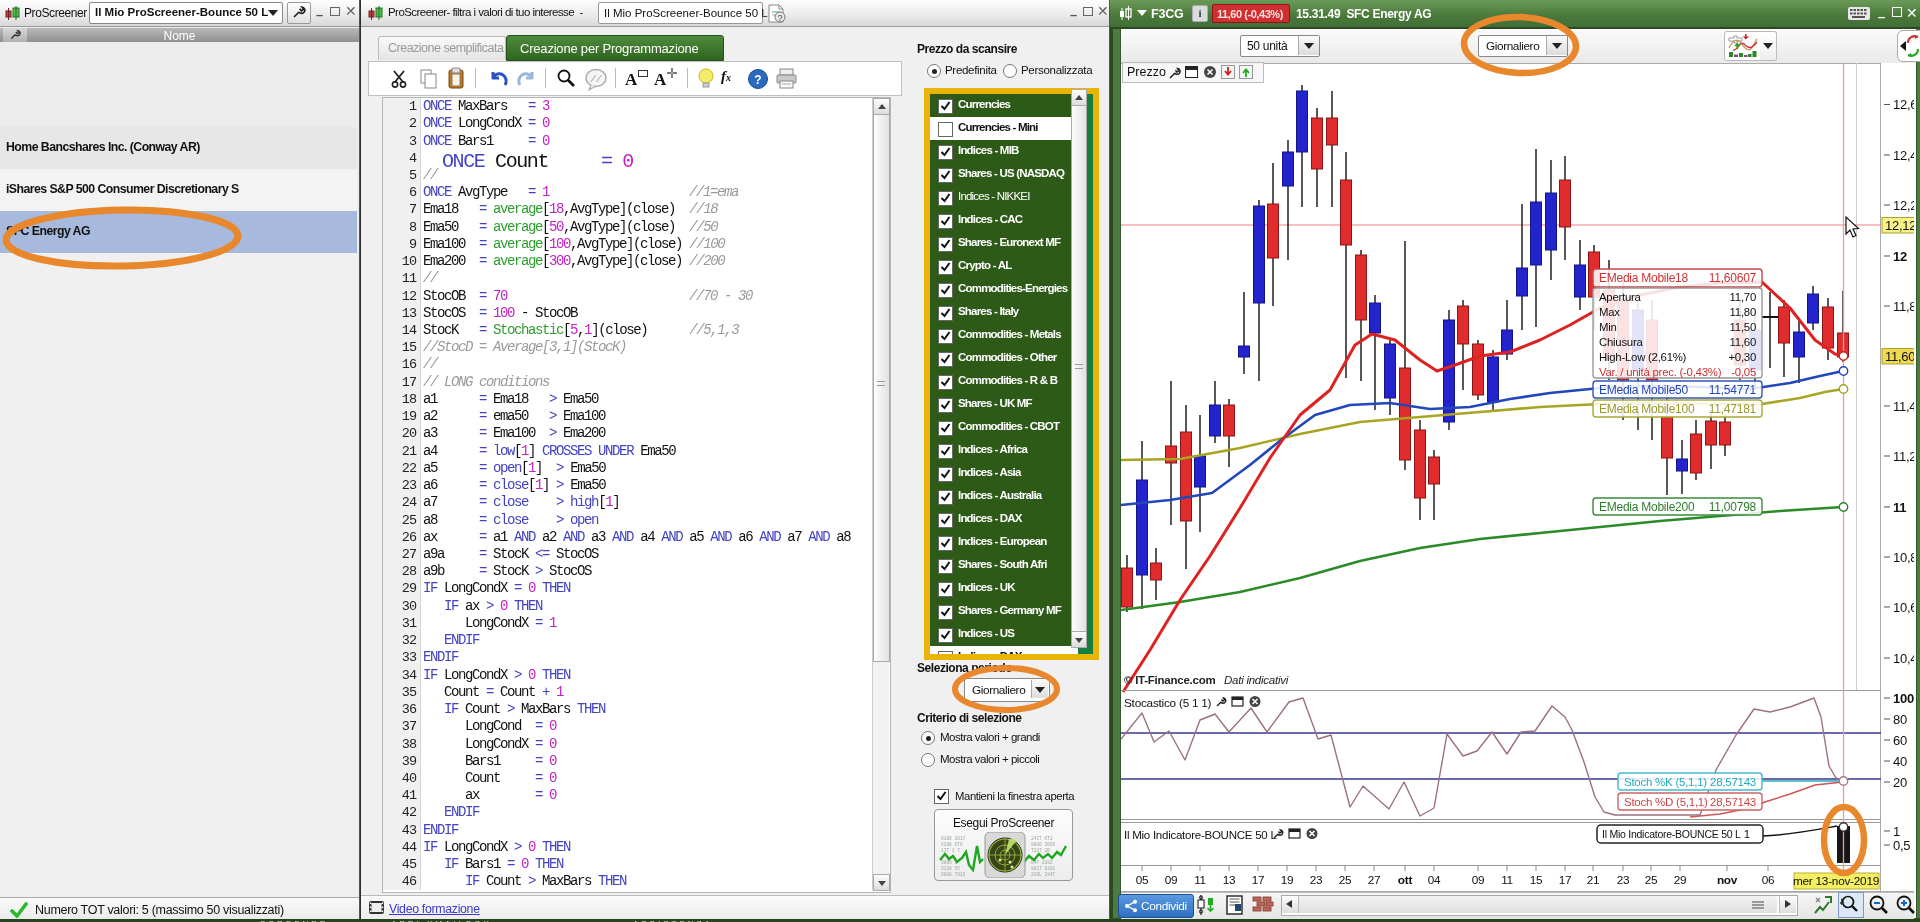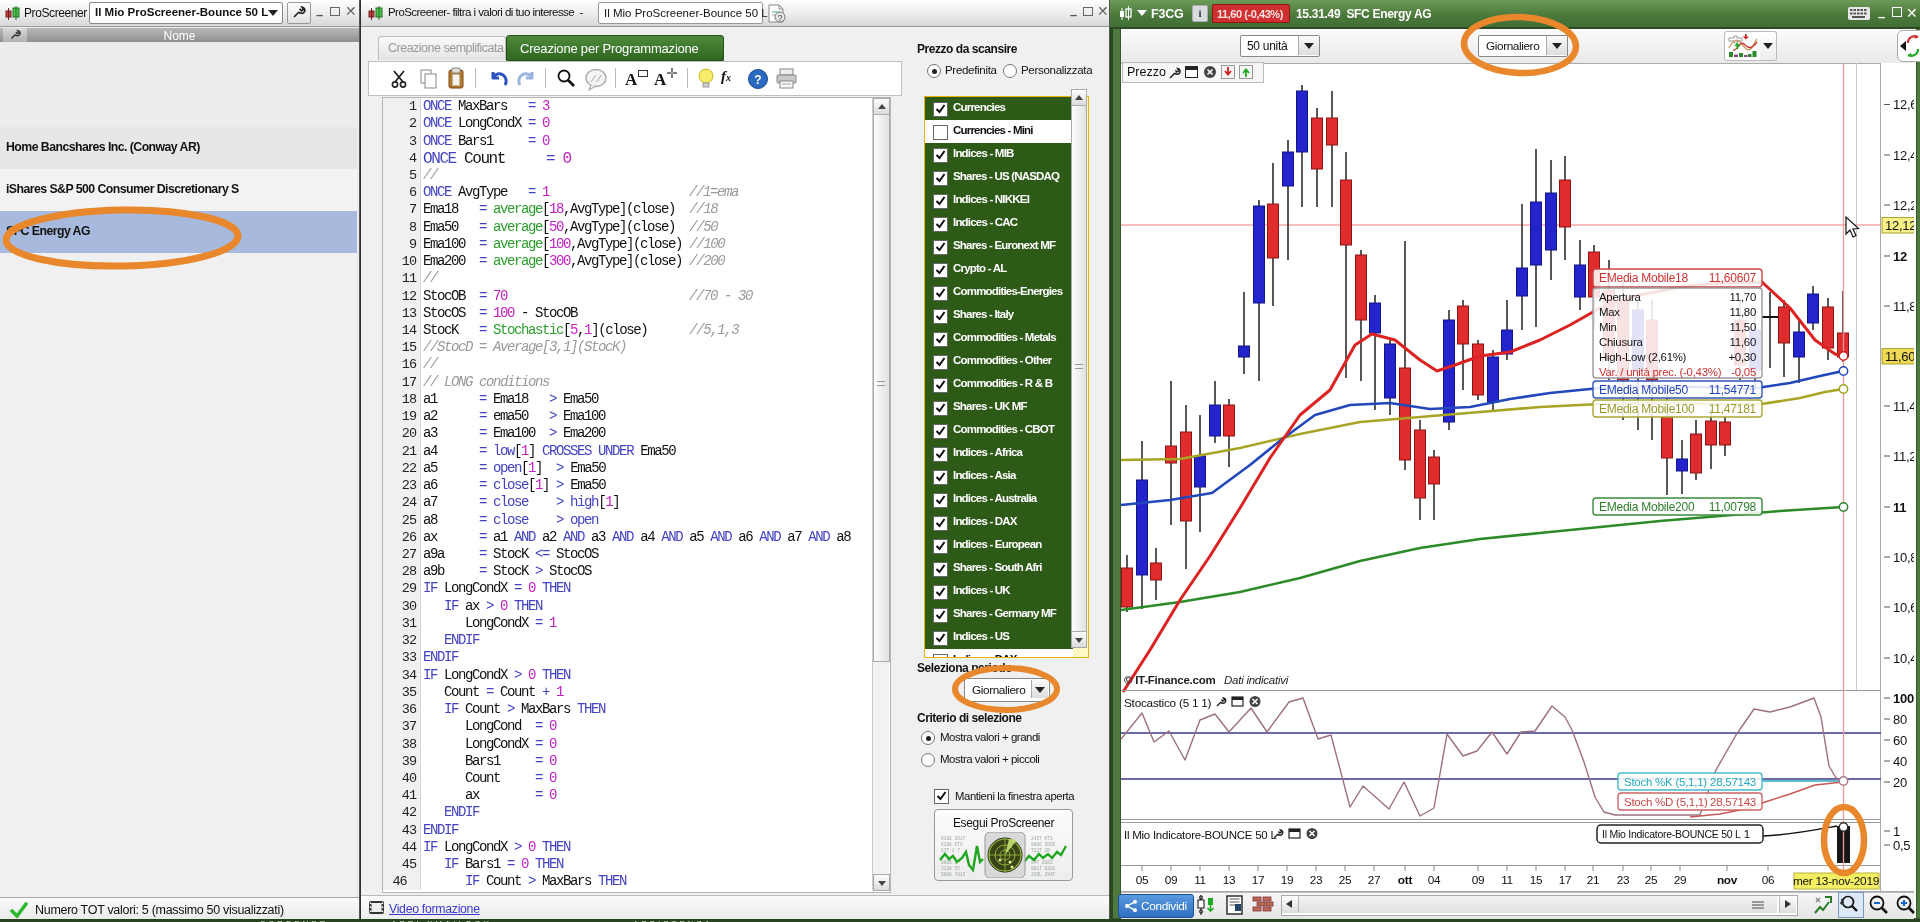--- a/index.html
+++ b/index.html
@@ -144,21 +144,21 @@
   </div>
 <div class="ab" style="left:382px;top:97px;width:507px;height:794px;background:#fff;border:1px solid #b5b5b5"></div>
 <div class="ab" style="left:383px;top:98px;width:37px;height:792px;background:#f0f0f0;border-right:1px solid #d5d5d5"></div>
 <div class="ab mono" style="left:383px;top:99.0px;width:33px;text-align:right;font-size:13.5px;letter-spacing:-1px;color:#222">1</div>
 <div class="ab mono" style="left:423px;top:98.0px;font-size:14px;letter-spacing:-1.4px;color:#111;white-space:pre"><i style="color:#4343c2;font-style:normal">ONCE</i> MaxBars   <i style="color:#4343c2;font-style:normal">=</i> <i style="color:#c420c4;font-style:normal">3</i></div>
 <div class="ab mono" style="left:383px;top:116.2px;width:33px;text-align:right;font-size:13.5px;letter-spacing:-1px;color:#222">2</div>
 <div class="ab mono" style="left:423px;top:115.2px;font-size:14px;letter-spacing:-1.4px;color:#111;white-space:pre"><i style="color:#4343c2;font-style:normal">ONCE</i> LongCondX <i style="color:#4343c2;font-style:normal">=</i> <i style="color:#c420c4;font-style:normal">0</i></div>
 <div class="ab mono" style="left:383px;top:133.5px;width:33px;text-align:right;font-size:13.5px;letter-spacing:-1px;color:#222">3</div>
 <div class="ab mono" style="left:423px;top:132.5px;font-size:14px;letter-spacing:-1.4px;color:#111;white-space:pre"><i style="color:#4343c2;font-style:normal">ONCE</i> Bars1     <i style="color:#4343c2;font-style:normal">=</i> <i style="color:#c420c4;font-style:normal">0</i></div>
 <div class="ab mono" style="left:383px;top:150.7px;width:33px;text-align:right;font-size:13.5px;letter-spacing:-1px;color:#222">4</div>
-<div class="ab mono" style="left:423px;top:149.7px;font-size:16px;letter-spacing:-1.4px;color:#111;white-space:pre"><i style="color:#4343c2;font-style:normal">ONCE</i> Count     <i style="color:#4343c2;font-style:normal">=</i> <i style="color:#c420c4;font-style:normal">0</i></div>
+<div class="ab mono" style="left:442px;top:149.7px;font-size:20px;letter-spacing:-1.4px;color:#111;white-space:pre"><i style="color:#4343c2;font-style:normal">ONCE</i> Count     <i style="color:#4343c2;font-style:normal">=</i> <i style="color:#c420c4;font-style:normal">0</i></div>
 <div class="ab mono" style="left:383px;top:167.9px;width:33px;text-align:right;font-size:13.5px;letter-spacing:-1px;color:#222">5</div>
 <div class="ab mono" style="left:423px;top:166.9px;font-size:14px;letter-spacing:-1.4px;color:#111;white-space:pre"><i style="color:#9a9a9a">//</i></div>
 <div class="ab mono" style="left:383px;top:185.2px;width:33px;text-align:right;font-size:13.5px;letter-spacing:-1px;color:#222">6</div>
 <div class="ab mono" style="left:423px;top:184.2px;font-size:14px;letter-spacing:-1.4px;color:#111;white-space:pre"><i style="color:#4343c2;font-style:normal">ONCE</i> AvgType   <i style="color:#4343c2;font-style:normal">=</i> <i style="color:#c420c4;font-style:normal">1</i>                    <i style="color:#9a9a9a">//1=ema</i></div>
 <div class="ab mono" style="left:383px;top:202.4px;width:33px;text-align:right;font-size:13.5px;letter-spacing:-1px;color:#222">7</div>
 <div class="ab mono" style="left:423px;top:201.4px;font-size:14px;letter-spacing:-1.4px;color:#111;white-space:pre">Ema18   <i style="color:#4343c2;font-style:normal">=</i> <i style="color:#2e9e2e;font-style:normal">average</i>[<i style="color:#c420c4;font-style:normal">18</i>,AvgType](close)  <i style="color:#9a9a9a">//18</i></div>
 <div class="ab mono" style="left:383px;top:219.6px;width:33px;text-align:right;font-size:13.5px;letter-spacing:-1px;color:#222">8</div>
 <div class="ab mono" style="left:423px;top:218.6px;font-size:14px;letter-spacing:-1.4px;color:#111;white-space:pre">Ema50   <i style="color:#4343c2;font-style:normal">=</i> <i style="color:#2e9e2e;font-style:normal">average</i>[<i style="color:#c420c4;font-style:normal">50</i>,AvgType](close)  <i style="color:#9a9a9a">//50</i></div>
 <div class="ab mono" style="left:383px;top:236.8px;width:33px;text-align:right;font-size:13.5px;letter-spacing:-1px;color:#222">9</div>
 <div class="ab mono" style="left:423px;top:235.8px;font-size:14px;letter-spacing:-1.4px;color:#111;white-space:pre">Ema100  <i style="color:#4343c2;font-style:normal">=</i> <i style="color:#2e9e2e;font-style:normal">average</i>[<i style="color:#c420c4;font-style:normal">100</i>,AvgType](close) <i style="color:#9a9a9a">//100</i></div>
@@ -227,40 +227,40 @@
 <div class="ab mono" style="left:383px;top:788.2px;width:33px;text-align:right;font-size:13.5px;letter-spacing:-1px;color:#222">41</div>
 <div class="ab mono" style="left:423px;top:787.2px;font-size:14px;letter-spacing:-1.4px;color:#111;white-space:pre">      ax        <i style="color:#4343c2;font-style:normal">=</i> <i style="color:#c420c4;font-style:normal">0</i></div>
 <div class="ab mono" style="left:383px;top:805.4px;width:33px;text-align:right;font-size:13.5px;letter-spacing:-1px;color:#222">42</div>
 <div class="ab mono" style="left:423px;top:804.4px;font-size:14px;letter-spacing:-1.4px;color:#111;white-space:pre">   <i style="color:#4343c2;font-style:normal">ENDIF</i></div>
 <div class="ab mono" style="left:383px;top:822.7px;width:33px;text-align:right;font-size:13.5px;letter-spacing:-1px;color:#222">43</div>
 <div class="ab mono" style="left:423px;top:821.7px;font-size:14px;letter-spacing:-1.4px;color:#111;white-space:pre"><i style="color:#4343c2;font-style:normal">ENDIF</i></div>
 <div class="ab mono" style="left:383px;top:839.9px;width:33px;text-align:right;font-size:13.5px;letter-spacing:-1px;color:#222">44</div>
 <div class="ab mono" style="left:423px;top:838.9px;font-size:14px;letter-spacing:-1.4px;color:#111;white-space:pre"><i style="color:#4343c2;font-style:normal">IF</i> LongCondX <i style="color:#4343c2;font-style:normal">&gt;</i> <i style="color:#c420c4;font-style:normal">0</i> <i style="color:#4343c2;font-style:normal">THEN</i></div>
 <div class="ab mono" style="left:383px;top:857.1px;width:33px;text-align:right;font-size:13.5px;letter-spacing:-1px;color:#222">45</div>
 <div class="ab mono" style="left:423px;top:856.1px;font-size:14px;letter-spacing:-1.4px;color:#111;white-space:pre">   <i style="color:#4343c2;font-style:normal">IF</i> Bars1 <i style="color:#4343c2;font-style:normal">=</i> <i style="color:#c420c4;font-style:normal">0</i> <i style="color:#4343c2;font-style:normal">THEN</i></div>
-<div class="ab mono" style="left:383px;top:874.4px;width:33px;text-align:center;font-size:13.5px;letter-spacing:-1px;color:#222">46</div>
+<div class="ab mono" style="left:383px;top:874.4px;width:33px;text-align:right;font-size:13.5px;letter-spacing:-1px;color:#222">46</div>
 <div class="ab mono" style="left:423px;top:873.4px;font-size:14px;letter-spacing:-1.4px;color:#111;white-space:pre">      <i style="color:#4343c2;font-style:normal">IF</i> Count <i style="color:#4343c2;font-style:normal">&gt;</i> MaxBars <i style="color:#4343c2;font-style:normal">THEN</i></div>
 <div class="ab" style="left:872px;top:98px;width:16px;height:792px;background:#f2f2f2;border-left:1px solid #ccc"></div>
 <div class="ab" style="left:873px;top:98px;width:15px;height:15px;background:linear-gradient(#fdfdfd,#dcdcdc);border:1px solid #aaa">
     <div class="ab" style="left:3.5px;top:5px;width:0;height:0;border-left:4px solid transparent;border-right:4px solid transparent;border-bottom:5px solid #444"></div>
   </div>
 <div class="ab" style="left:873px;top:874px;width:15px;height:15px;background:linear-gradient(#fdfdfd,#dcdcdc);border:1px solid #aaa">
     <div class="ab" style="left:3.5px;top:6px;width:0;height:0;border-left:4px solid transparent;border-right:4px solid transparent;border-top:5px solid #444"></div>
   </div>
 <div class="ab" style="left:873px;top:114px;width:15px;height:546px;background:linear-gradient(90deg,#fdfdfd,#e2e2e2);border:1px solid #aaa">
     <div class="ab" style="left:3px;top:266px;width:8px;border-top:1px solid #999;border-bottom:1px solid #999;height:3px"></div>
   </div>
 <div class="ab" style="left:917px;top:42px;font-size:12px;font-weight:bold;letter-spacing:-0.45px;color:#111">Prezzo da scansire</div>
 <div class="ab" style="left:927px;top:64px;width:12px;height:12px;border-radius:50%;background:#fff;border:1px solid #777">
     <div class="ab" style="left:3.5px;top:3.5px;width:5px;height:5px;border-radius:50%;background:#222"></div>
   </div>
 <div class="ab" style="left:945px;top:64px;font-size:11.5px;letter-spacing:-0.3px;color:#111">Predefinita</div>
 <div class="ab" style="left:1003px;top:64px;width:12px;height:12px;border-radius:50%;background:#fff;border:1px solid #777"></div>
 <div class="ab" style="left:1021px;top:64px;font-size:11.5px;letter-spacing:-0.3px;color:#111">Personalizzata</div>
-<div class="ab" style="left:924px;top:96px;width:163px;height:560px;background:#fef9c3;border:1px solid #eab308;overflow:hidden">
+<div class="ab" style="left:924px;top:88px;width:163px;height:560px;background:#15803d;border:6px solid #eab308;overflow:hidden">
     <div class="ab" style="left:0;top:0px;width:148px;height:23px;background:#2e5a18">
       <div class="ab" style="left:8px;top:4.5px;width:13px;height:13px;background:#fff;border:1px solid #666">
         <svg class="ab" style="left:1px;top:1px" width="11" height="10" viewBox="0 0 11 10">
           <path d="M1.5 5 L4.5 8 L9.5 1" fill="none" stroke="#111" stroke-width="2"></path>
         </svg>
       </div>
       <div class="ab" style="left:28px;top:4px;font-size:11.5px;font-weight:bold;letter-spacing:-0.8px;color:#fff;white-space:nowrap">Currencies</div>
     </div>
     <div class="ab" style="left:0;top:23px;width:148px;height:23px;background:#ffffff">
       <div class="ab" style="left:8px;top:4.5px;width:13px;height:13px;background:#fff;border:1px solid #666"></div>
@@ -281,21 +281,21 @@
         </svg>
       </div>
       <div class="ab" style="left:28px;top:4px;font-size:11.5px;font-weight:bold;letter-spacing:-0.8px;color:#fff;white-space:nowrap">Shares - US (NASDAQ</div>
     </div>
     <div class="ab" style="left:0;top:92px;width:148px;height:23px;background:#2e5a18">
       <div class="ab" style="left:8px;top:4.5px;width:13px;height:13px;background:#fff;border:1px solid #666">
         <svg class="ab" style="left:1px;top:1px" width="11" height="10" viewBox="0 0 11 10">
           <path d="M1.5 5 L4.5 8 L9.5 1" fill="none" stroke="#111" stroke-width="2"></path>
         </svg>
       </div>
-      <div class="ab" style="left:28px;top:4px;font-size:11.5px;font-weight:bold;letter-spacing:-0.8px;color:#fff;white-space:nowrap">Indices - NIKKEI</div>
+      <div class="ab" style="left:28px;top:4px;font-size:11.5px;font-weight:normal;letter-spacing:-0.8px;color:#fff;white-space:nowrap">Indices - NIKKEI</div>
     </div>
     <div class="ab" style="left:0;top:115px;width:148px;height:23px;background:#2e5a18">
       <div class="ab" style="left:8px;top:4.5px;width:13px;height:13px;background:#fff;border:1px solid #666">
         <svg class="ab" style="left:1px;top:1px" width="11" height="10" viewBox="0 0 11 10">
           <path d="M1.5 5 L4.5 8 L9.5 1" fill="none" stroke="#111" stroke-width="2"></path>
         </svg>
       </div>
       <div class="ab" style="left:28px;top:4px;font-size:11.5px;font-weight:bold;letter-spacing:-0.8px;color:#fff;white-space:nowrap">Indices - CAC</div>
     </div>
     <div class="ab" style="left:0;top:138px;width:148px;height:23px;background:#2e5a18">

